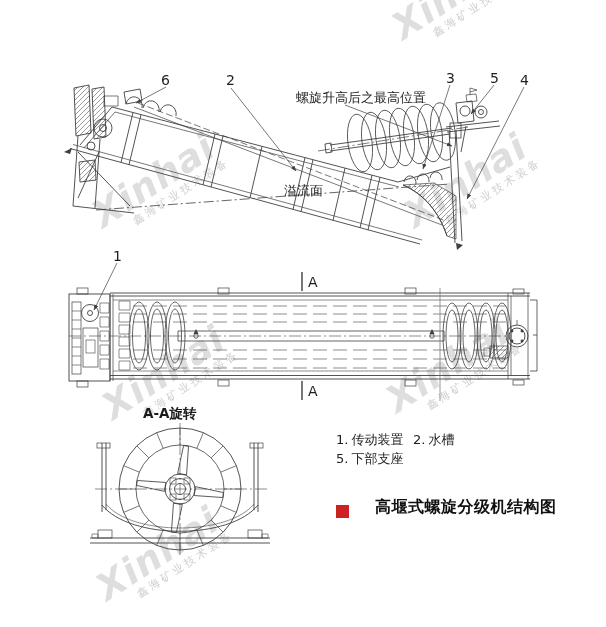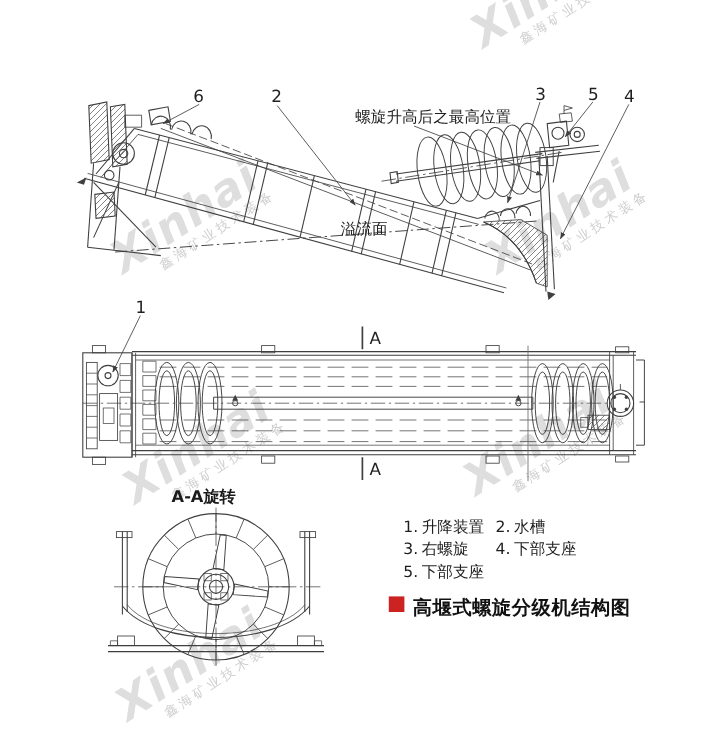--- a/index.html
+++ b/index.html
@@ -25,22 +25,22 @@
   .legend{
     position:absolute;left:336px;top:430px;z-index:2;
     font-size:13px;color:#1d1d1d;
   }
   .legend .row{display:flex;line-height:19px;}
   .legend .item{white-space:nowrap;}
   .legend .item.c1{width:77px;}
   .legend .num{margin-right:3px;}
   
   .caption{
-    position:absolute;left:324px;top:497px;z-index:2;
-    display:flex;align-items:flex-start;
+    position:absolute;left:336px;top:497px;z-index:2;
+    display:flex;align-items:flex-end;gap:19px;
   }
   .caption .bullet{
     width:13px;height:13px;background:#cc2222;margin-right:7px;flex:0 0 auto;
   }
   .caption .title{
     font-size:16px;font-weight:bold;color:#111111;white-space:nowrap;letter-spacing:0.5px;
   }
 </style>
 </head>
 <body>
@@ -328,26 +328,22 @@
       <path d="M90,538 H270 M90,543 H270"></path>
       <rect x="98" y="530" width="14" height="8" stroke-width="0.7"></rect>
       <rect x="248" y="530" width="14" height="8" stroke-width="0.7"></rect>
       <path d="M92,534 h6 v4 h-6 z M262,534 h6 v4 h-6 z" stroke-width="0.6"></path>
     </g>
     <text x="143" y="418" font-size="13.5" font-weight="bold" fill="#1a1a1a" stroke="none" font-family="DejaVu Sans, Liberation Sans, sans-serif">A-A旋转</text>
   </svg>
 
   <div class="legend">
     <div class="row">
-      <div class="item c1"><span class="num">1.</span><span>升降装置</span></div>
+      <div class="item c1"><span class="num">1.</span><span>传动装置</span></div>
       <div class="item"><span class="num">2.</span><span>水槽</span></div>
-    </div>
-    <div class="row">
-      <div class="item c1"><span class="num">3.</span><span>右螺旋</span></div>
-      <div class="item"><span class="num">4.</span><span>下部支座</span></div>
     </div>
     <div class="row">
       <div class="item c1"><span class="num">5.</span><span>下部支座</span></div>
     </div>
   </div>
 
   <div class="caption">
     <span class="bullet"></span>
     <span class="title">高堰式螺旋分级机结构图</span>
   </div>

